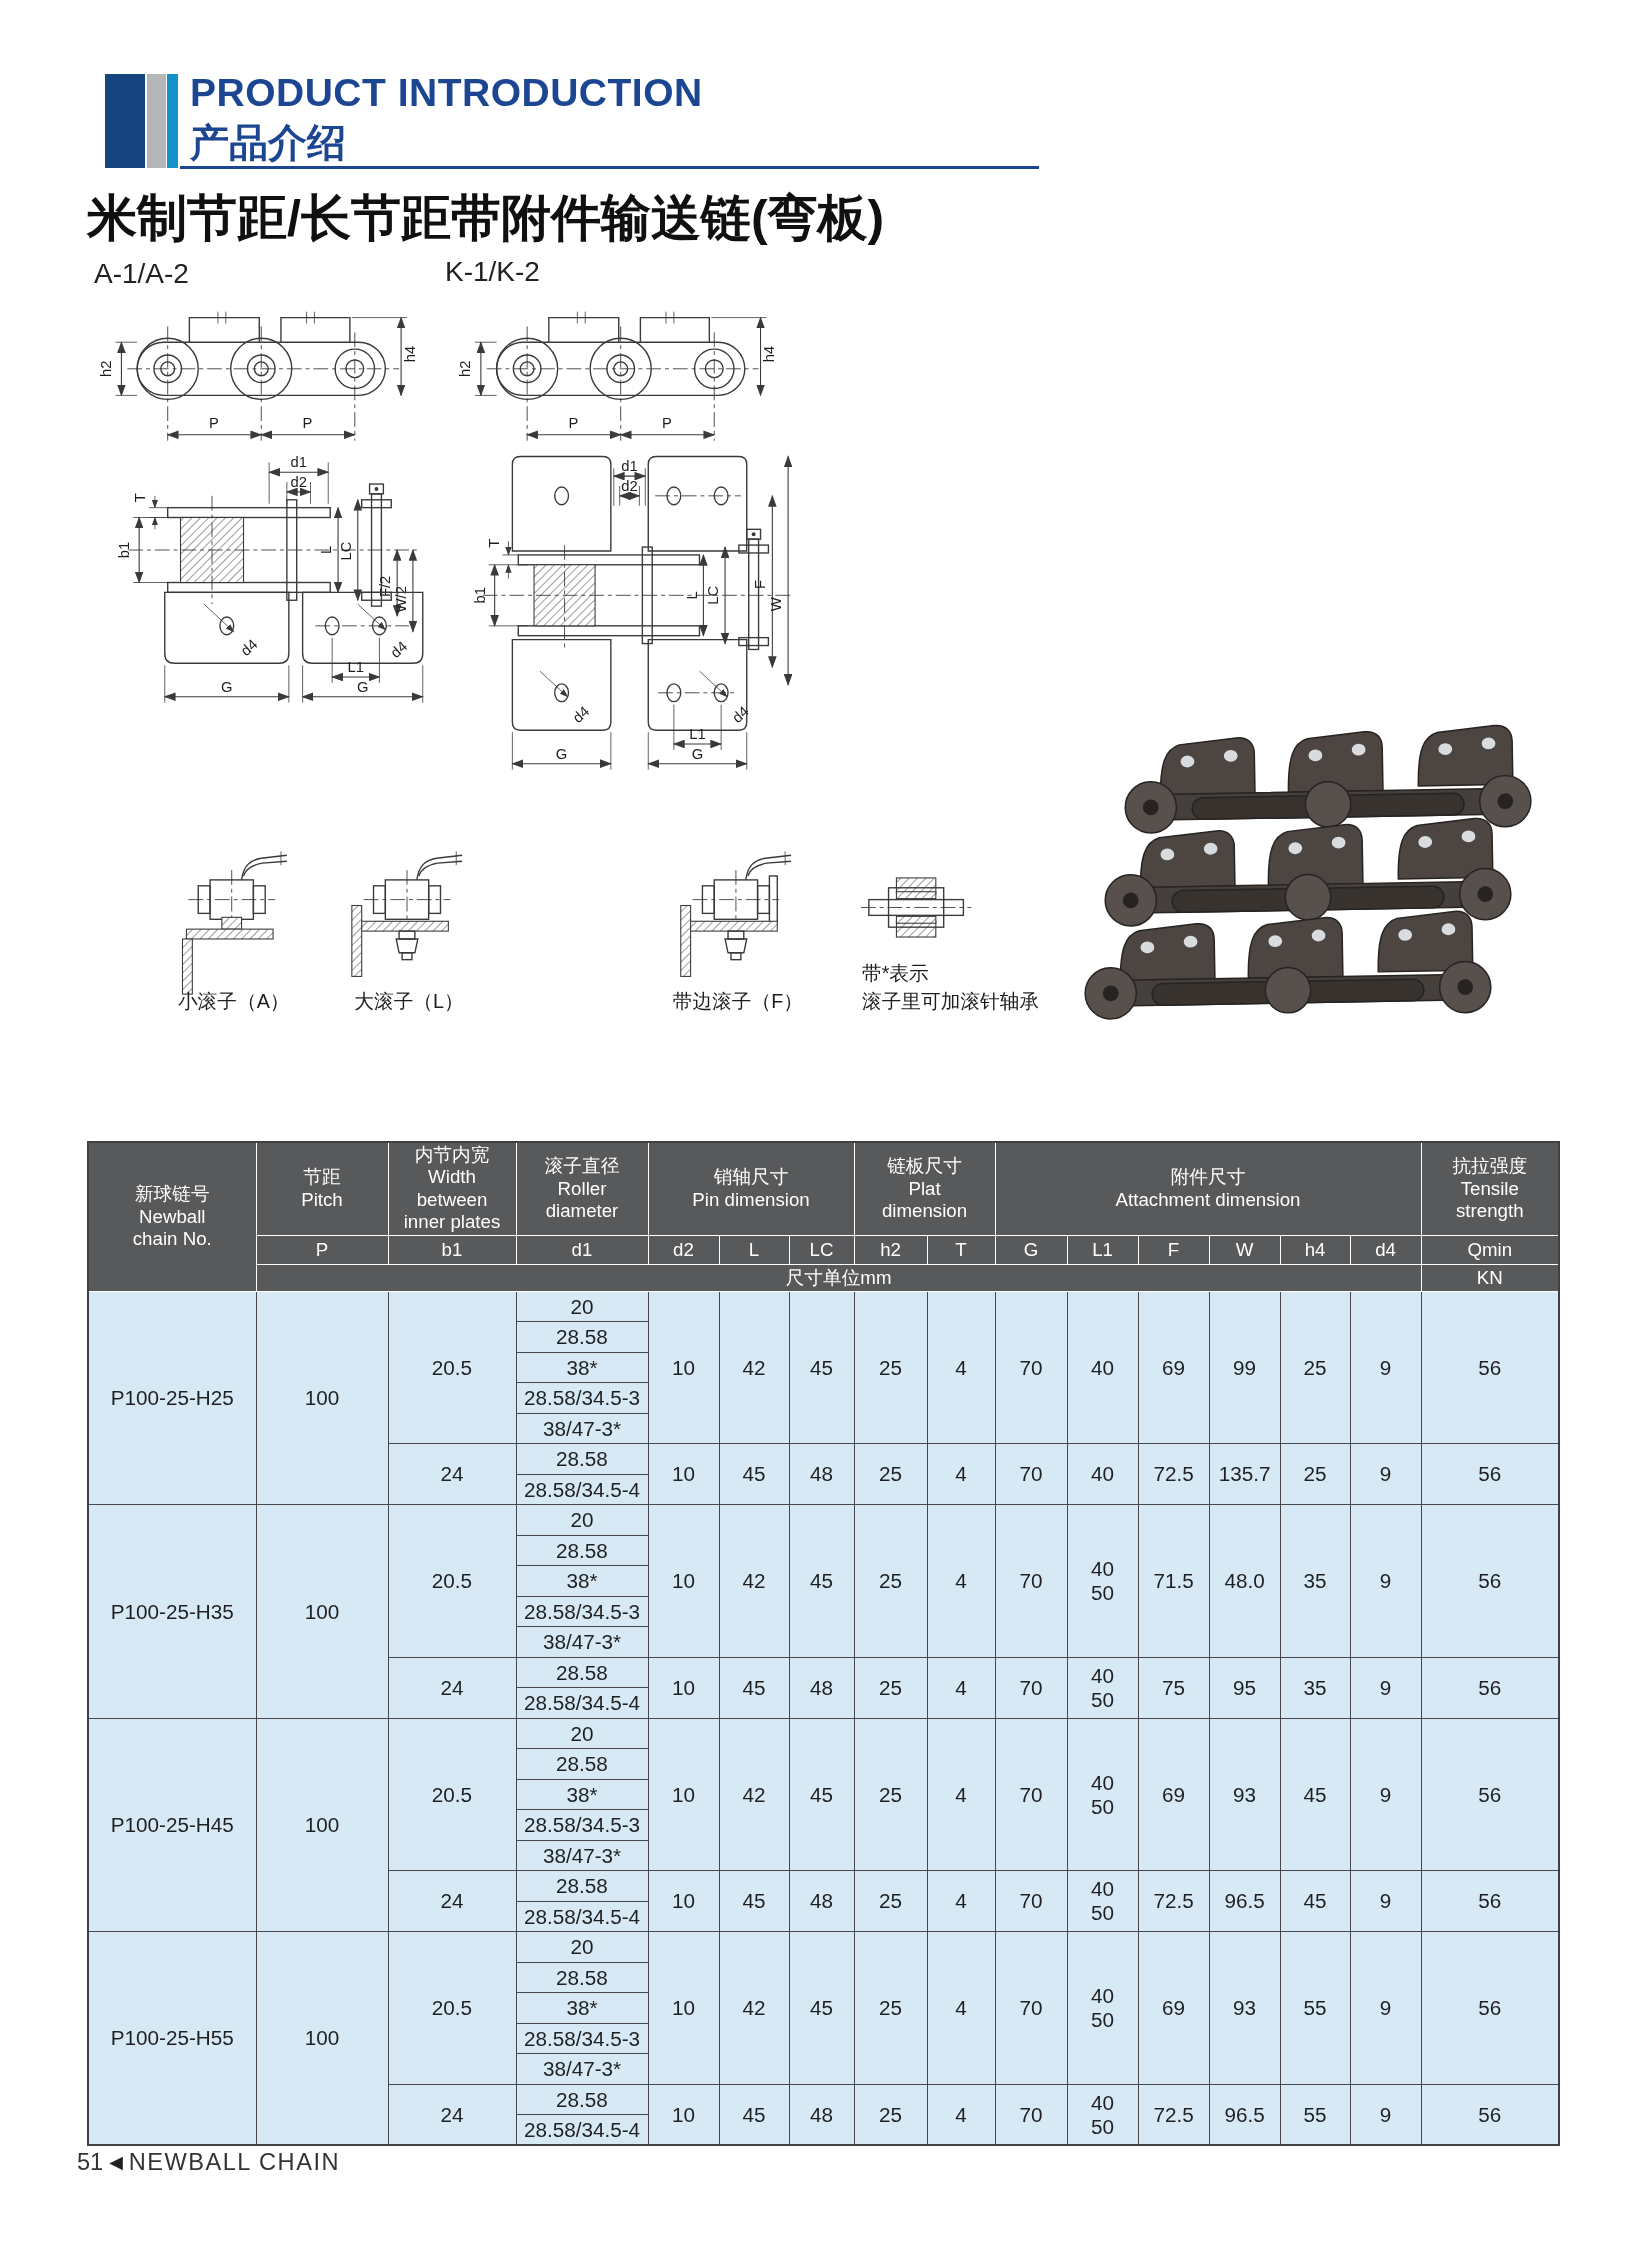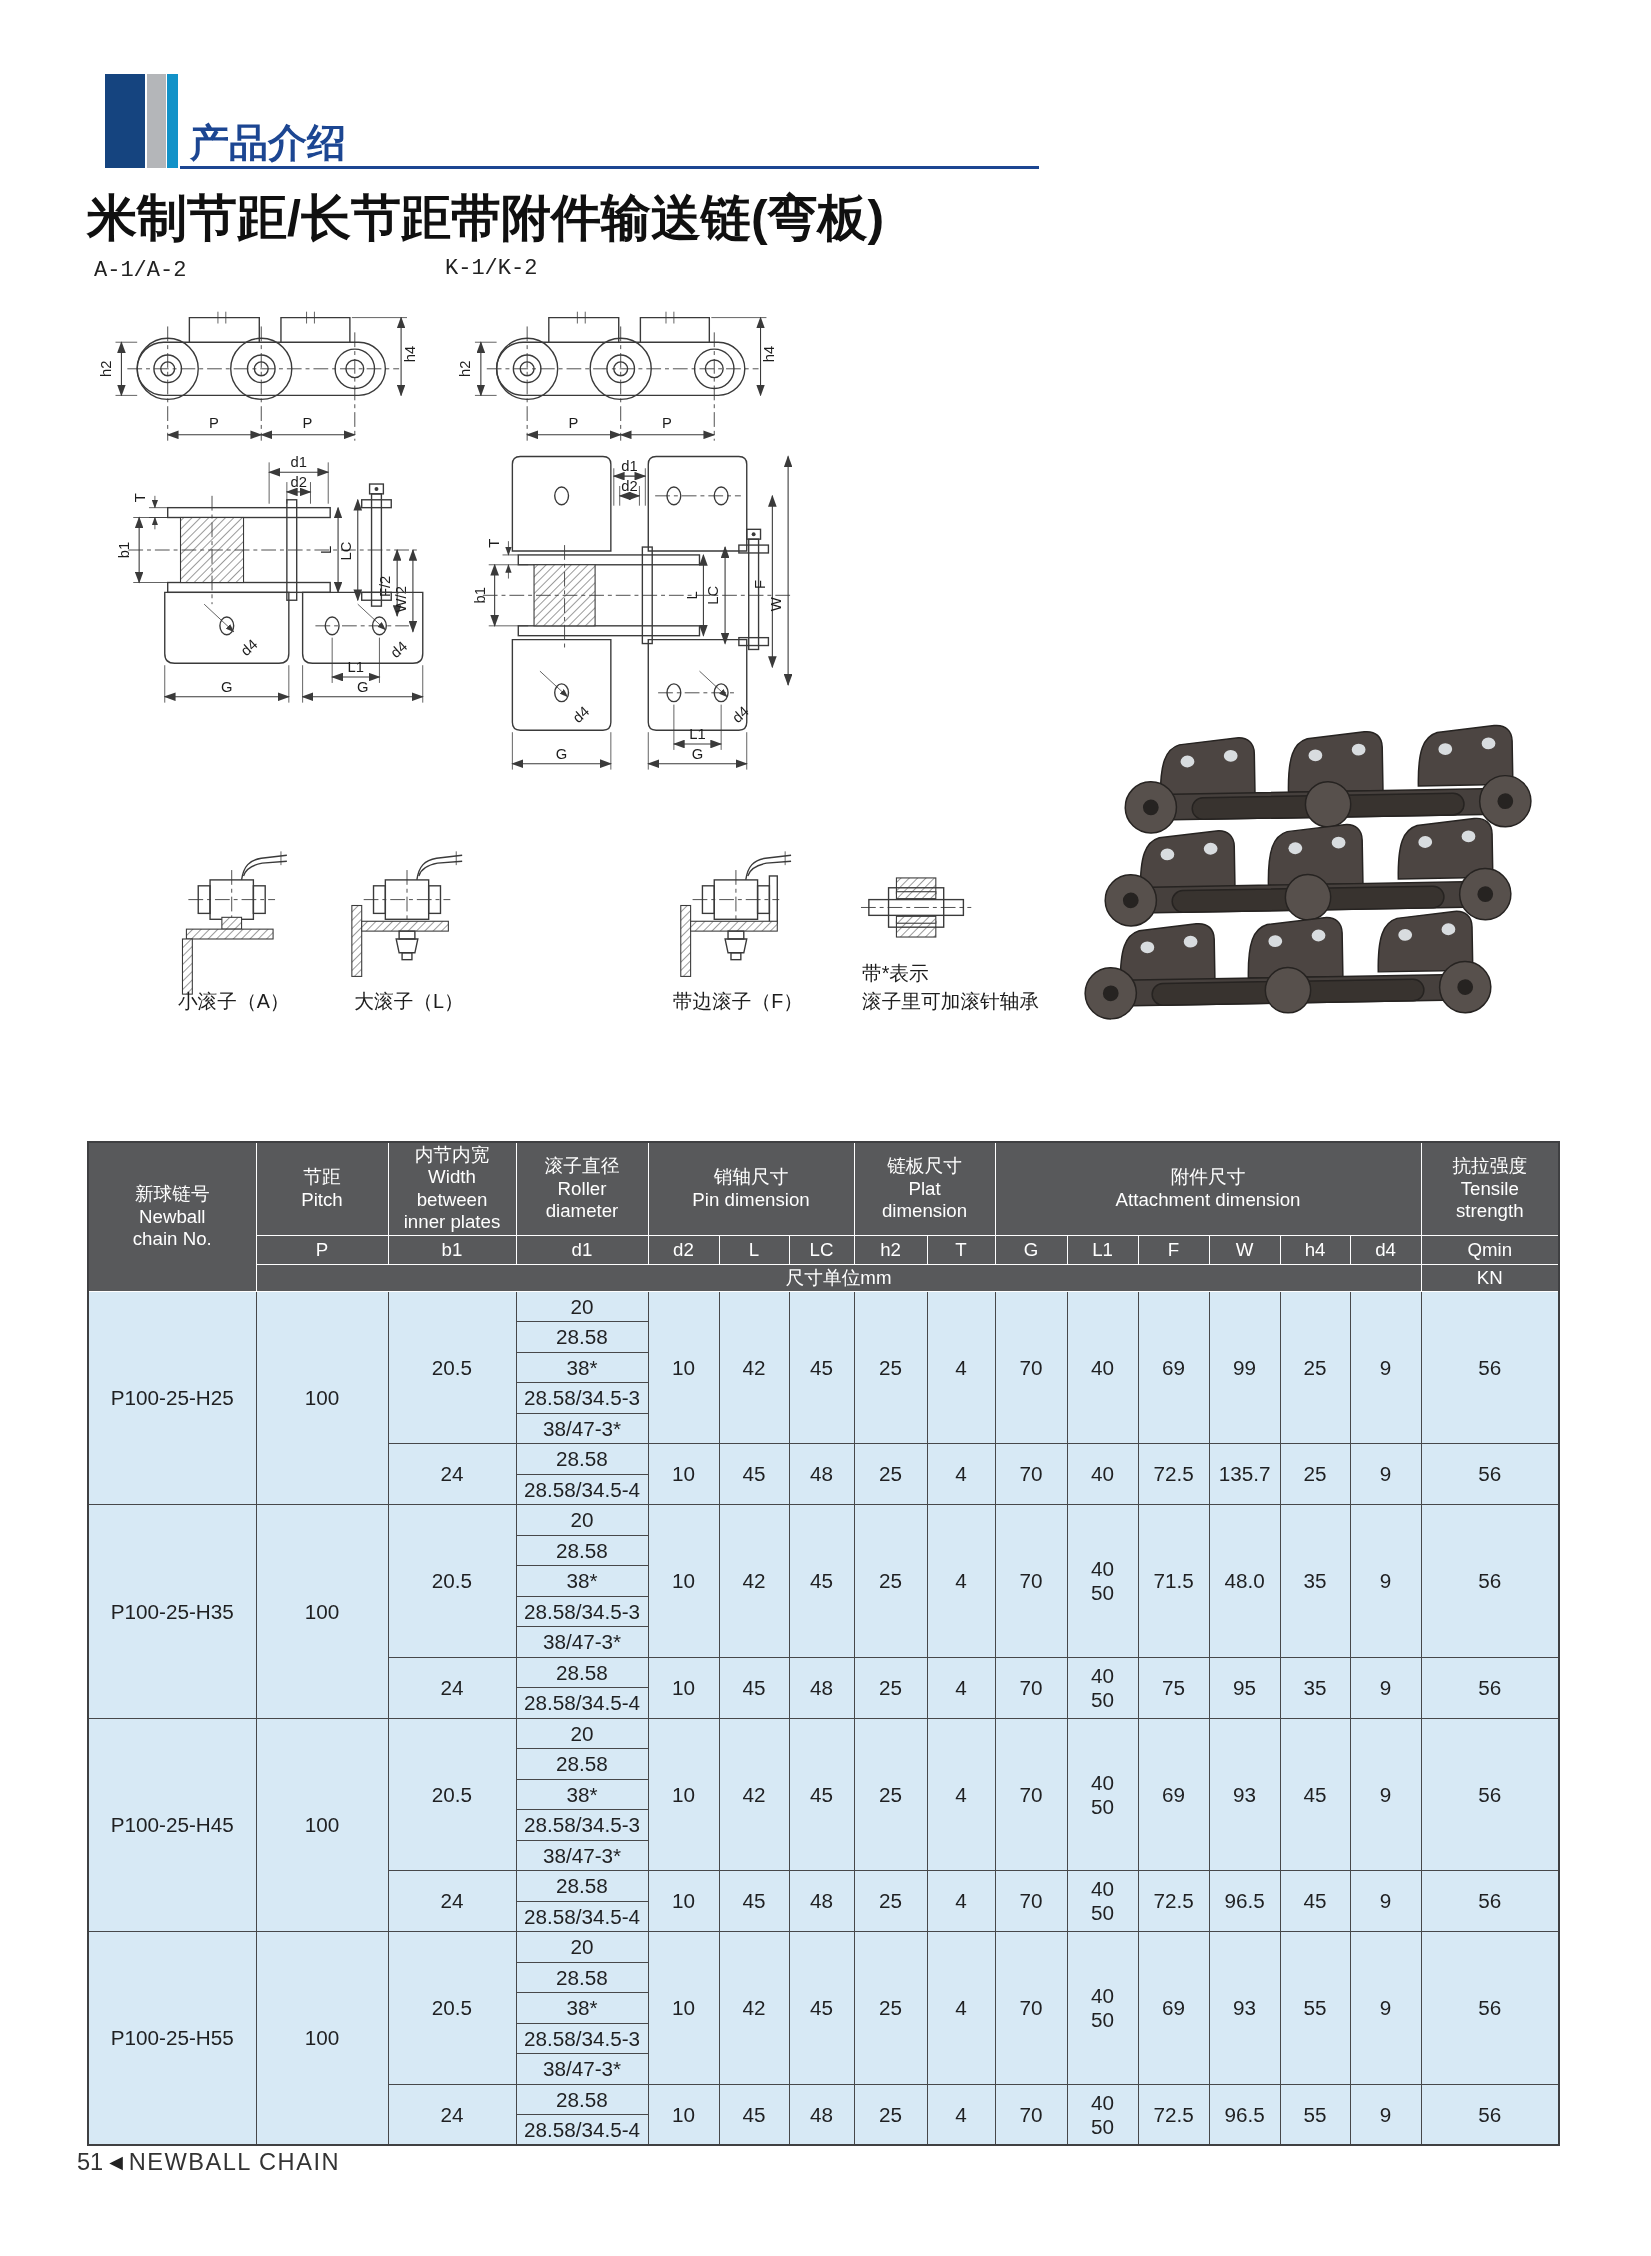--- a/index.html
+++ b/index.html
@@ -13,21 +13,21 @@
   #logo-gray{left:147px;width:18.7px;background:#b4b6b9;}
   #logo-cyan{left:167px;width:10.8px;background:#1292c8;}
   #hdr-en{position:absolute;left:190px;top:71px;font-size:39px;font-weight:bold;color:#1c4692;letter-spacing:0.5px;}
   #hdr-zh{position:absolute;left:190px;top:116px;font-size:39px;font-weight:bold;color:#1c4692;}
   #hdr-sub{position:absolute;left:374px;top:138px;font-size:20.7px;color:#231f20;}
   #hdr-rule{position:absolute;left:180px;top:166px;width:859px;height:3px;background:#1c4692;}
 
   #main-title-zh{position:absolute;left:87px;top:185px;font-size:50px;font-weight:bold;color:#101010;}
   #main-title-en{position:absolute;left:87px;top:236px;font-size:30.5px;color:#2a2a2a;}
 
-  .fig-label{position:absolute;font-size:22px;color:#222;font-family:Liberation Mono, monospace;}
+  .fig-label{position:absolute;font-size:28px;color:#222;}
   #lbl-a{left:94px;top:258px;}
   #lbl-k{left:445px;top:256px;}
 
   
   #diagram{position:absolute;left:84px;top:291px;width:1487px;height:842px;}
   .ol{fill:none;stroke:#3a3a3a;stroke-width:1.4;}
   .thin{stroke:#3a3a3a;stroke-width:.8;fill:none;}
   .cl{stroke:#3a3a3a;stroke-width:.9;fill:none;stroke-dasharray:15 4 4 4;}
   .dim{stroke:#3a3a3a;stroke-width:1.1;fill:none;marker-start:url(#ar);marker-end:url(#ar);}
   .ht{fill:url(#hatch);stroke:#3a3a3a;stroke-width:1.1;}
@@ -61,20 +61,21 @@
   #footer .brand{letter-spacing:1.5px;}
 </style>
 </head>
 <body>
 
 <div id="page" data-interactable="false">
 
   <div class="logo-block" id="logo-navy" data-interactable="false"></div>
   <div class="logo-block" id="logo-gray" data-interactable="false"></div>
   <div class="logo-block" id="logo-cyan" data-interactable="false"></div>
+  <div id="hdr-en" data-interactable="false">PRODUCT INTRODUCTION</div>
   <div id="hdr-zh" data-interactable="false">产品介绍</div>
   <div id="hdr-rule" data-interactable="false"></div>
 
   <div id="main-title-zh" data-interactable="false">米制节距/长节距带附件输送链(弯板)</div>
 
   <div id="lbl-a" class="fig-label" data-interactable="false">A-1/A-2</div>
   <div id="lbl-k" class="fig-label" data-interactable="false">K-1/K-2</div>
 
   <svg id="diagram" viewBox="0 0 1510 855" data-interactable="false">
     <defs>

